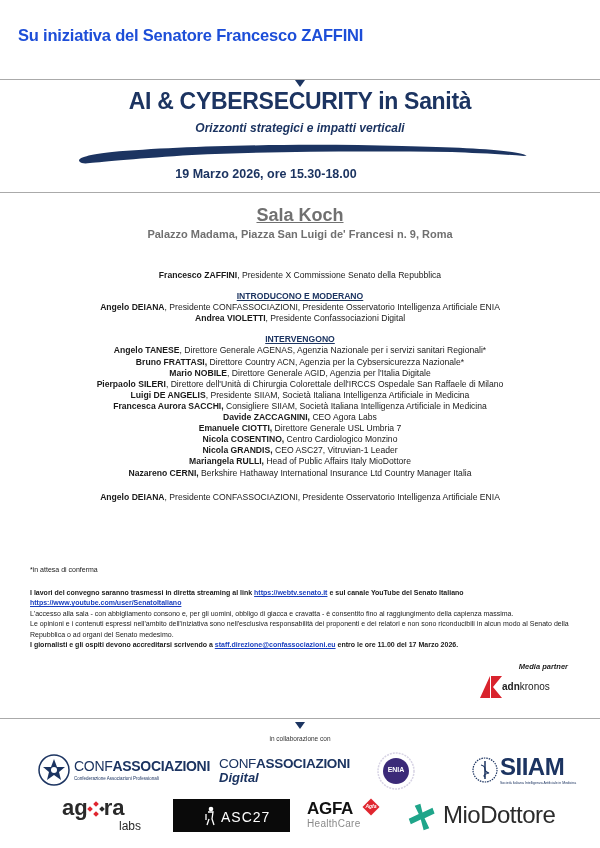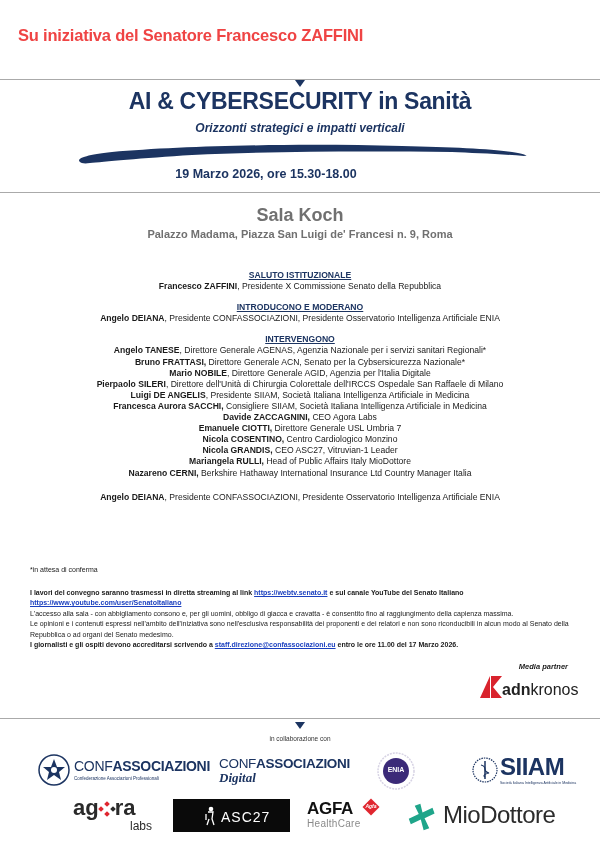--- a/index.html
+++ b/index.html
@@ -3,56 +3,56 @@
 <meta charset="utf-8">
 <style>
   html, body { margin: 0; padding: 0; background: #ffffff; }
   body {
     width: 600px; height: 848px; position: relative; overflow: hidden;
     font-family: "Liberation Sans", "DejaVu Sans", sans-serif;
     color: #1a1a1a;
   }
   .abs { position: absolute; }
   .initiative {
-    left: 18px; top: 26px; font-size: 16.5px; font-weight: bold; color: #ef4444;
+    left: 18px; top: 26px; font-size: 16.5px; font-weight: bold; color: #1d4ed8;
     letter-spacing: -0.2px;
     text-align: center;
   }
   .rule { left: 0; width: 600px; height: 1px; background: #aaaaaa; }
   .tri {
     width: 0; height: 0; border-left: 5px solid transparent; border-right: 5px solid transparent;
     border-top: 7px solid #1c3461;
   }
   .title {
     left: 0; width: 600px; top: 88px; text-align: center; font-size: 23px; font-weight: bold; color: #1c3461;
     letter-spacing: -0.3px;
   }
   .subtitle {
     left: 0; width: 600px; top: 121px; text-align: center; font-size: 12px; font-style: italic; font-weight: bold; color: #1c3461;
   }
   .date {
     left: 0; width: 532px; top: 167px; text-align: center; font-size: 12.5px; font-weight: bold; color: #1c3461;
   }
   .venue {
-    left: 0; width: 600px; top: 205px; text-align: center; font-size: 18px; font-weight: bold; color: #707070;
+    left: 0; width: 600px; top: 205px; text-align: center; font-size: 18px; font-weight: bold; color: #707070; text-decoration: underline;
   }
   .address {
     left: 0; width: 600px; top: 228px; text-align: center; font-size: 11px; font-weight: bold; color: #707070;
   }
   .program { left: 0; width: 600px; top: 270px; text-align: center; font-size: 8.6px; line-height: 11.1px; }
   .sec-head { color: #1c3461; font-weight: bold; text-decoration: underline; }
   .gap { height: 10px; }
   .speaker b { font-weight: bold; }
   .note { left: 30px; top: 566px; font-size: 7px; }
   .info { left: 30px; top: 588px; width: 570px; font-size: 7px; line-height: 10.4px; }
   .info b { font-weight: bold; }
   .link { color: #1a3fbf; text-decoration: underline; font-weight: bold; }
   .media-label { right: 32px; top: 662px; font-size: 7.5px; font-weight: bold; font-style: italic; }
   .adn { left: 480px; top: 676px; width: 90px; height: 22px; }
-  .adn-text { position: absolute; left: 22px; top: 5px; font-size: 16px; color: #222; }
+  .adn-text { position: absolute; left: 22px; top: 5px; font-size: 10px; color: #222; }
   .adn-text b { font-weight: bold; }
   .collab { left: 0; width: 600px; top: 735px; text-align: center; font-size: 6.5px; color: #333; }
   .logo { position: absolute; }
 </style>
 </head>
 <body>
 
 <div class="abs initiative">Su iniziativa del Senatore Francesco ZAFFINI</div>
 <div class="abs rule" style="top:79px;"></div>
 <div class="abs tri" style="left:295px; top:80px;"></div>
@@ -64,31 +64,31 @@
   <path d="M8 22 C 4 19, 12 15, 40 12 C 110 6, 220 3, 330 6 C 380 7, 420 9, 440 12 C 452 14, 458 16, 452 16 C 430 14, 400 13, 380 12 C 300 11, 200 11, 120 15 C 70 18, 30 22, 18 23 C 12 24, 9 23, 8 22 Z" fill="#1c3461"></path>
 </svg>
 
 <div class="abs date">19 Marzo 2026, ore 15.30-18.00</div>
 <div class="abs rule" style="top:192px;"></div>
 
 <div class="abs venue">Sala Koch</div>
 <div class="abs address">Palazzo Madama, Piazza San Luigi de' Francesi n. 9, Roma</div>
 
 <div class="abs program">
-  <div class="sec-head">SALUTO ISTITUZIONALE</div>
   <div class="speaker"><b>Francesco ZAFFINI</b><span>, Presidente X Commissione Senato della Repubblica</span></div>
   <div class="gap"></div>
 
   <div class="sec-head">INTRODUCONO E MODERANO</div>
   <div class="speaker"><b>Angelo DEIANA</b><span>, Presidente CONFASSOCIAZIONI, Presidente Osservatorio Intelligenza Artificiale ENIA</span></div>
+  <div class="speaker"><b>Andrea VIOLETTI</b><span>, Presidente Confassociazioni Digital</span></div>
   <div class="gap"></div>
 
   <div class="sec-head">INTERVENGONO</div>
   <div class="speaker"><b>Angelo TANESE</b><span>, Direttore Generale AGENAS, Agenzia Nazionale per i servizi sanitari Regionali*</span></div>
-  <div class="speaker"><b>Bruno FRATTASI,</b><span> Direttore Generale ACN, Senato per la Cybsersicurezza Nazionale*</span></div>
+  <div class="speaker"><b>Bruno FRATTASI,</b><span> Direttore Country ACN, Agenzia per la Cybsersicurezza Nazionale*</span></div>
   <div class="speaker"><b>Mario NOBILE</b><span>, Direttore Generale AGID, Agenzia per l'Italia Digitale</span></div>
   <div class="speaker"><b>Pierpaolo SILERI</b><span>, Direttore dell'Unità di Chirurgia Colorettale dell'IRCCS Ospedale San Raffaele di Milano</span></div>
   <div class="speaker"><b>Luigi DE ANGELIS</b><span>, Presidente SIIAM, Società Italiana Intelligenza Artificiale in Medicina</span></div>
   <div class="speaker"><b>Francesca Aurora SACCHI,</b><span> Consigliere SIIAM, Società Italiana Intelligenza Artificiale in Medicina</span></div>
   <div class="speaker"><b>Davide ZACCAGNINI,</b><span> CEO Agora Labs</span></div>
   <div class="speaker"><b>Emanuele CIOTTI,</b><span> Direttore Generale USL Umbria 7</span></div>
   <div class="speaker"><b>Nicola COSENTINO,</b><span> Centro Cardiologico Monzino</span></div>
   <div class="speaker"><b>Nicola GRANDIS,</b><span> CEO ASC27, Vitruvian-1 Leader</span></div>
   <div class="speaker"><b>Mariangela RULLI,</b><span> Head of Public Affairs Italy MioDottore</span></div>
   <div class="speaker"><b>Nazareno CERNI,</b><span> Berkshire Hathaway International Insurance Ltd Country Manager Italia</span></div>
@@ -125,42 +125,42 @@
     <circle cx="16" cy="16" r="15" fill="none" stroke="#1c3461" stroke-width="1.5"></circle>
     <polygon points="16,5 19,13 27,13 21,18 23,26 16,21 9,26 11,18 5,13 13,13" fill="#1c3461"></polygon>
     <circle cx="16" cy="16" r="3" fill="#ffffff"></circle>
   </svg>
   <div style="position:absolute;left:36px;top:4px;font-size:14px;color:#1c3461;letter-spacing:-0.3px;white-space:nowrap;"><span>CONF</span><b>ASSOCIAZIONI</b></div>
   <div style="position:absolute;left:36px;top:22px;font-size:4.5px;color:#1c3461;white-space:nowrap;">Confederazione Associazioni Professionali</div>
 </div>
 
 <div class="logo" style="left:219px; top:756px; width:120px; height:34px;">
   <div style="font-size:13.5px;color:#1c3461;letter-spacing:-0.3px;white-space:nowrap;"><span>CONF</span><b>ASSOCIAZIONI</b></div>
-  <div style="font-family:Liberation Serif, serif;font-style:italic;font-weight:bold;font-size:13px;color:#1c3461;line-height:14px;">Digital</div>
+  <div style="font-family:Liberation Sans, sans-serif;font-style:italic;font-weight:bold;font-size:13px;color:#1c3461;line-height:14px;">Digital</div>
 </div>
 
 <div class="logo" style="left:377px; top:752px; width:38px; height:38px;">
   <svg width="38" height="38" viewBox="0 0 38 38">
     <circle cx="19" cy="19" r="18" fill="#ffffff" stroke="#d7d3e4" stroke-width="1.5" stroke-dasharray="2 1"></circle>
     <circle cx="19" cy="19" r="13" fill="#3b2a78"></circle>
   </svg>
   <div style="position:absolute;left:0;top:14px;width:38px;text-align:center;font-size:7px;color:#ffffff;font-weight:bold;">ENIA</div>
 </div>
 
 <div class="logo" style="left:472px; top:755px; width:100px; height:34px;">
   <svg width="26" height="26" viewBox="0 0 26 26" style="position:absolute;left:0;top:2px;">
     <circle cx="13" cy="13" r="12" fill="none" stroke="#1c3461" stroke-width="1.2" stroke-dasharray="1.5 1"></circle>
     <line x1="13" y1="4" x2="13" y2="22" stroke="#1c3461" stroke-width="1.5"></line>
     <path d="M9 8 C 17 10, 9 14, 17 16 C 9 18, 13 20, 13 20" fill="none" stroke="#1c3461" stroke-width="1.2"></path>
   </svg>
   <div style="position:absolute;left:28px;top:-2px;font-size:24px;font-weight:bold;color:#1c3461;letter-spacing:-0.5px;">SIIAM</div>
   <div style="position:absolute;left:28px;top:26px;font-size:3.5px;color:#1c3461;white-space:nowrap;">Società Italiana Intelligenza Artificiale in Medicina</div>
 </div>
 
-<div class="logo" style="left:62px; top:797px; width:90px; height:40px;margin-left:11px;">
+<div class="logo" style="left:62px; top:797px; width:90px; height:40px;">
   <div style="position:absolute;left:0;top:-2px;font-size:22px;font-weight:bold;color:#2a2a2a;letter-spacing:0px;white-space:nowrap;">
     <span>ag</span><span style="display:inline-block;width:16px;height:14px;position:relative;vertical-align:-1px;">
       <i style="position:absolute;left:6px;top:0;width:4px;height:4px;background:#e0262f;transform:rotate(45deg);"></i>
       <i style="position:absolute;left:0;top:5px;width:4px;height:4px;background:#e0262f;transform:rotate(45deg);"></i>
       <i style="position:absolute;left:12px;top:5px;width:4px;height:4px;background:#2a2a2a;transform:rotate(45deg);"></i>
       <i style="position:absolute;left:6px;top:10px;width:4px;height:4px;background:#e0262f;transform:rotate(45deg);"></i>
     </span><span>ra</span>
   </div>
   <div style="position:absolute;left:57px;top:22px;font-size:12px;color:#2a2a2a;">labs</div>
 </div>

